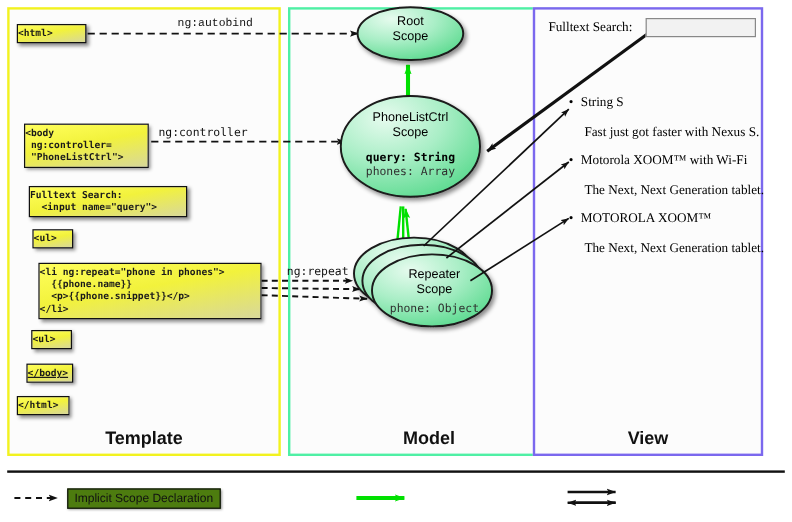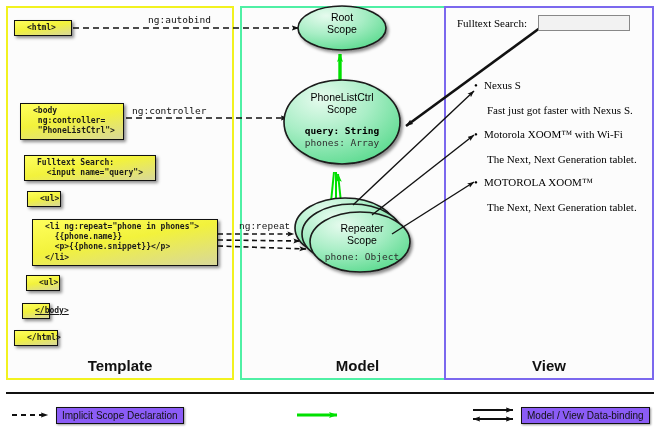--- a/index.html
+++ b/index.html
@@ -25,41 +25,41 @@
   
   .column {
     position: absolute;
     background: #fcfcfc;
     box-sizing: border-box;
   }
   .col-template { left: 6px;   top: 6px; width: 228px; height: 374px;
                   border: 2px solid #f2f21f; }
   .col-model    { left: 240px; top: 6px; width: 235px; height: 374px;
                   border: 2px solid #4ff0a5; }
-  .col-view     { left: 444px; top: 6px; width: 210px; height: 374px;
+  .col-view     { left: 444px; top: 6px; width: 192px; height: 374px;
                   border: 2px solid #7b68ee; }
   .col-label {
     position: absolute;
     bottom: 4px;
     left: 0; right: 0;
     text-align: center;
     font-size: 15px;
     font-weight: bold;
     color: #111;
   }
   
   .code-box {
     position: absolute;
     background: linear-gradient(170deg, #ffff5c 0%, #f2f23c 45%, #d8d89a 100%);
     border: 1px solid #111;
     box-shadow: 2px 2px 3px rgba(0,0,0,0.45);
     font-family: "DejaVu Sans Mono", monospace;
     font-size: 8px;
     color: #1a1a1a;
-    padding: 2px 12px;
+    padding: 2px 0;
     line-height: 1.28;
     white-space: pre;
     box-sizing: border-box;
     font-weight: bold;
   }
   
   .edge-label {
     position: absolute;
     font-family: "DejaVu Sans Mono", monospace;
     font-size: 9.5px;
@@ -122,21 +122,21 @@
   .legend-divider {
     position: absolute;
     left: 6px;
     top: 392px;
     width: 648px;
     height: 2px;
     background: #111;
   }
   .legend-box {
     position: absolute;
-    background: #8b5cf6;
+    background: #4d7c0f;
     border: 1px solid #111;
     box-shadow: 1px 1px 2px rgba(0,0,0,0.4);
     font-family: "Liberation Sans", sans-serif;
     font-size: 10px;
     color: #111;
     padding: 2px 5px;
     white-space: nowrap;
     box-sizing: border-box;
   }
 </style>
@@ -237,44 +237,43 @@
 
   <div class="code-box" style="left:27px;  top:191px; width:34px;">&lt;ul&gt;</div>
 
   <div class="code-box" style="left:32px;  top:219px; width:186px;">&lt;li ng:repeat="phone in phones"&gt;
   {{phone.name}}
   &lt;p&gt;{{phone.snippet}}&lt;/p&gt;
 &lt;/li&gt;</div>
 
   <div class="code-box" style="left:26px;  top:275px; width:34px;">&lt;ul&gt;</div>
 
-  <div class="code-box" style="left:22px;  top:303px; width:28px;text-decoration:underline;">&lt;/body&gt;</div>
+  <div class="code-box" style="left:22px;  top:303px; width:39px;text-decoration:underline;">&lt;/body&gt;</div>
 
   <div class="code-box" style="left:14px;  top:330px; width:44px;">&lt;/html&gt;</div>
 
-  <div class="edge-label" style="left:148px; top:14px;">ng:autobind</div>
+  <div class="edge-label" style="left:148px; top:14px;font-family:Liberation Mono, monospace;">ng:autobind</div>
   <div class="edge-label" style="left:132px; top:105px;">ng:controller</div>
-  <div class="edge-label" style="left:239px; top:221px;font-family:Liberation Mono, monospace;">ng:repeat</div>
+  <div class="edge-label" style="left:239px; top:221px;">ng:repeat</div>
 
   <div class="view-label" style="left:457px; top:17px;">Fulltext Search:</div>
   <input class="view-input" style="left: 538px; top: 15px; width: 92px; height: 16px;" value="">
 
   <div class="view-bullet" style="left:474px; top:79px;">
-    <span class="dot">•</span><span>Nexus S</span>
+    <span class="dot">•</span><span>String S</span>
   </div>
   <div class="view-snippet" style="left:487px; top:104px;">Fast just got faster with Nexus S.</div>
 
   <div class="view-bullet" style="left:474px; top:128px;">
     <span class="dot">•</span><span>Motorola XOOM™  with Wi-Fi</span>
   </div>
   <div class="view-snippet" style="left:487px; top:153px;">The Next, Next Generation tablet.</div>
 
   <div class="view-bullet" style="left:474px; top:176px;">
     <span class="dot">•</span><span>MOTOROLA XOOM™</span>
   </div>
   <div class="view-snippet" style="left:487px; top:201px;">The Next, Next Generation tablet.</div>
 
   <div class="legend-divider"></div>
 
   <div class="legend-box" style="left:56px;  top:407px;">Implicit Scope Declaration</div>
-  <div class="legend-box" style="left:521px; top:407px;">Model / View Data-binding</div>
 
 </div>
 
 </body></html>

